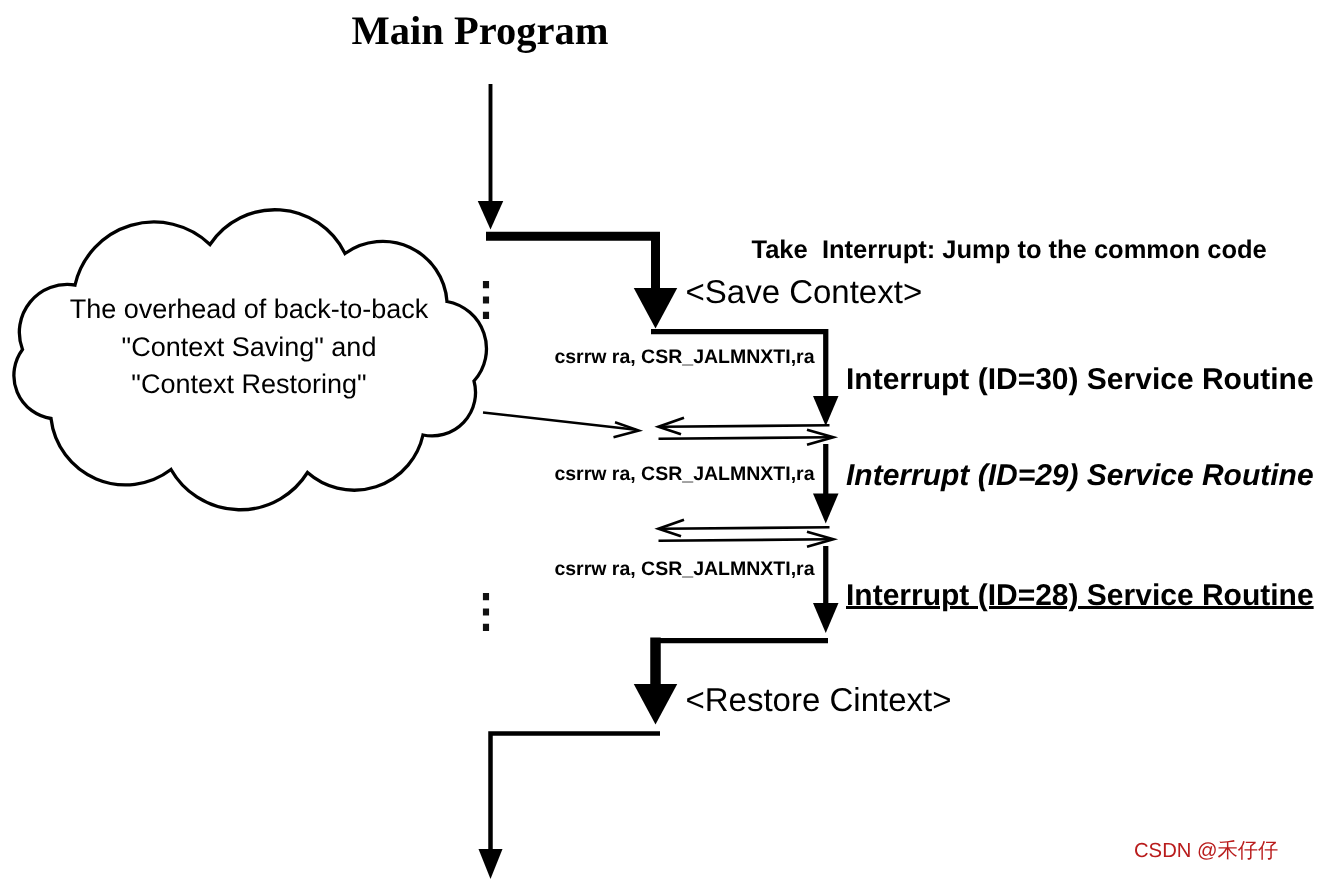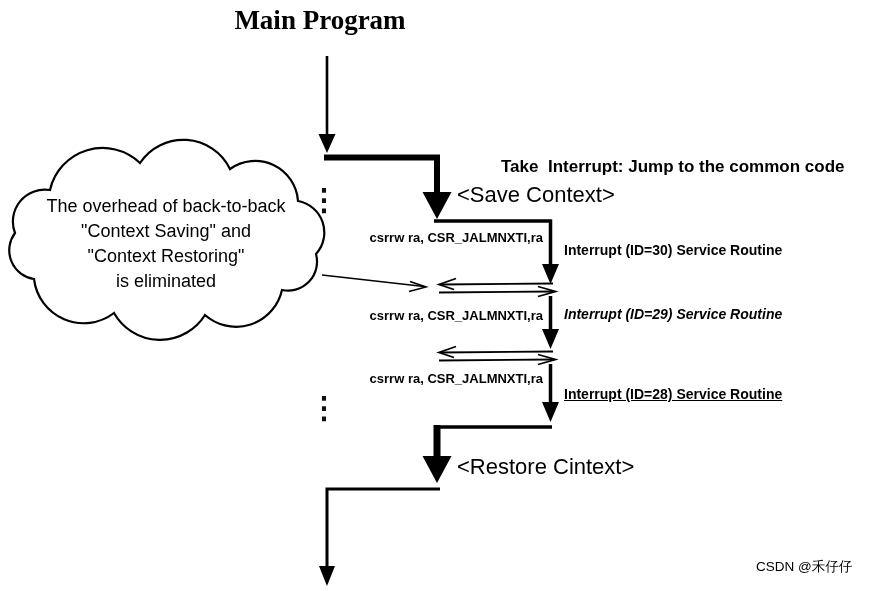--- a/index.html
+++ b/index.html
@@ -54,21 +54,21 @@
     font-weight: bold;
     font-size: 13px;
     white-space: pre;
   }
   .csrrw1 { top: 230px; }
   .csrrw2 { top: 308px; }
   .csrrw3 { top: 371px; }
   .routine-label {
     left: 564px;
     font-weight: bold;
-    font-size: 14px;
+    font-size: 20px;
     white-space: pre;
   }
   .routine1 { top: 242px; }
   .routine2 { top: 306px; font-style: italic; }
   .routine3 { top: 386px; text-decoration: underline; }
   .dots {
     font-weight: bold;
     font-size: 30px;
     line-height: 32px;
     color: #111;
@@ -81,21 +81,21 @@
     width: 308px;
     text-align: center;
     font-size: 18px;
     line-height: 25px;
     font-weight: normal;
   }
   .watermark {
     left: 756px;
     top: 558px;
     font-size: 13.5px;
-    color: #000000;
+    color: #b91c1c;
     white-space: pre;
   }
 </style>
 </head>
 <body>
 
 <div class="canvas">
 
   <svg width="880" height="591" viewBox="0 0 880 591">
 
@@ -153,21 +153,20 @@
 
   <div class="abs title">Main Program</div>
 
   <div class="abs dots dots1">⋮</div>
   <div class="abs dots dots2">⋮</div>
 
   <div class="abs cloud-text">
     <div>The overhead of back-to-back</div>
     <div>"Context Saving" and</div>
     <div>"Context Restoring"</div>
-    <div>is eliminated</div>
   </div>
 
   <div class="abs bold-label take-label">Take  Interrupt: Jump to the common code</div>
   <div class="abs plain-label save-label">&lt;Save Context&gt;</div>
 
   <div class="abs csrrw csrrw1">csrrw ra, CSR_JALMNXTI,ra</div>
   <div class="abs routine-label routine1">Interrupt (ID=30) Service Routine</div>
 
   <div class="abs csrrw csrrw2">csrrw ra, CSR_JALMNXTI,ra</div>
   <div class="abs routine-label routine2">Interrupt (ID=29) Service Routine</div>

